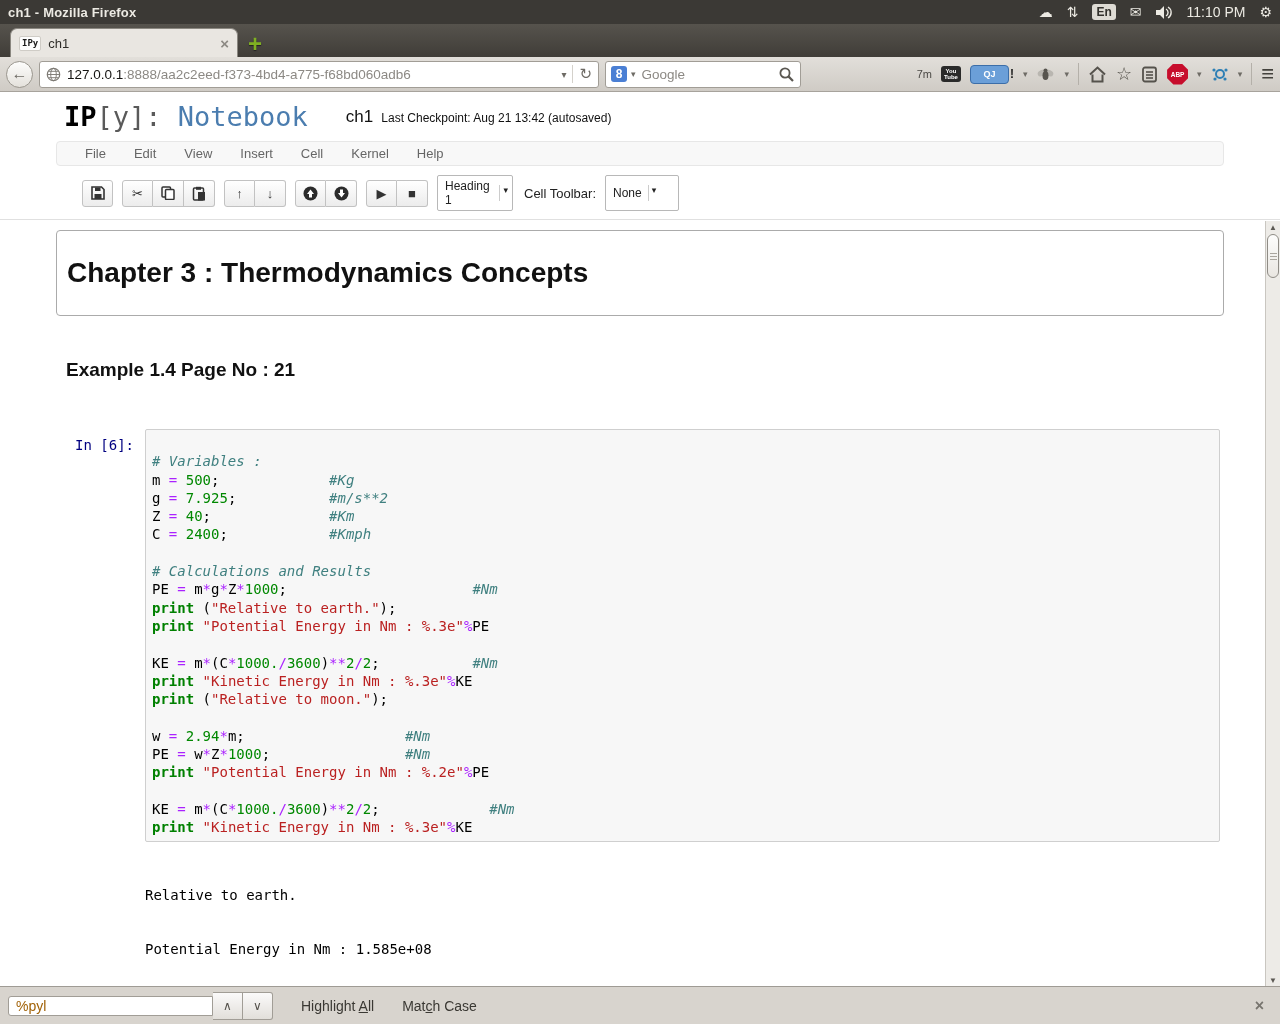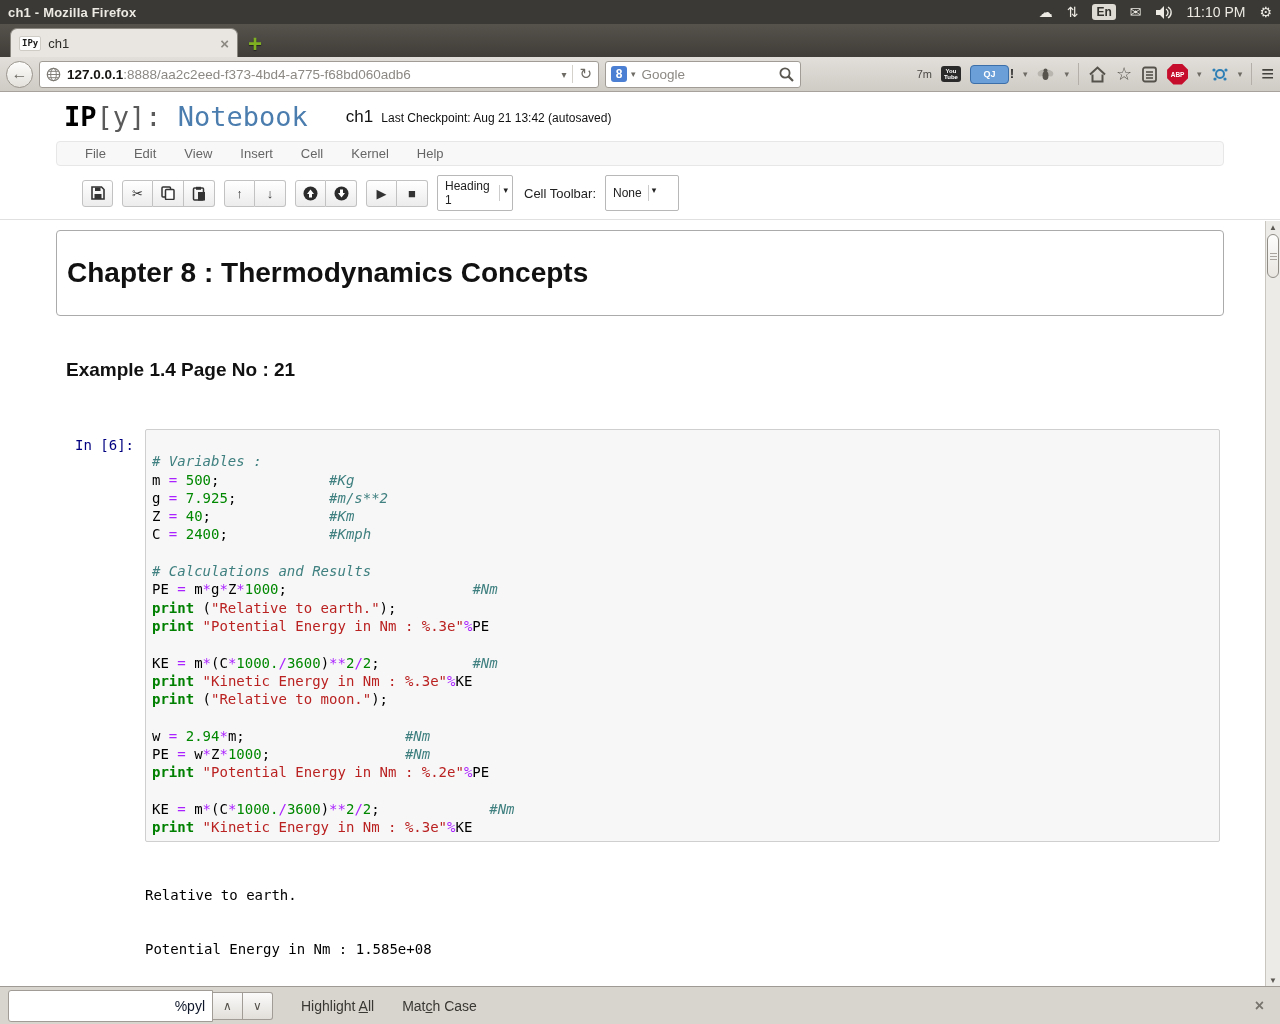--- a/index.html
+++ b/index.html
@@ -26,21 +26,21 @@
 
   
   .navbar { height:35px; background:linear-gradient(#e2dfda,#cfcbc5); border-bottom:1px solid #a7a39c;
             display:flex; align-items:center; padding:0 6px; gap:6px; flex:0 0 auto; }
   .back-btn { width:27px; height:27px; border-radius:50%; background:linear-gradient(#fdfdfc,#e4e1db);
               border:1px solid #9b978f; color:#6e6b65; font-size:16px; font-weight:bold;
               display:flex; align-items:center; justify-content:center; flex:0 0 auto; }
   .urlbar { width:560px; height:27px; background:#fff; border:1px solid #a19d96; border-radius:3px;
             display:flex; align-items:center; padding:0 6px; gap:6px; }
   .url-text { font-size:13.5px; color:#8c8984; white-space:nowrap; overflow:hidden; flex:1; }
-  .url-host { color:#15141२; color:#151412; font-weight:bold; }
+  .url-host { color:#15141२; color:#151412; font-weight:normal; }
   .urlbar .caret { color:#6e6b65; font-size:10px; }
   .reload-ic { color:#6e6b65; font-size:15px; border-left:1px solid #d4d1cb; padding-left:6px; }
   .searchbar { width:196px; height:27px; background:#fff; border:1px solid #a19d96; border-radius:3px;
                display:flex; align-items:center; padding:0 5px; gap:4px; }
   .g8 { width:16px; height:16px; background:#4a7fd4; border-radius:3px; color:#fff; font-size:12px; font-weight:bold;
         display:flex; align-items:center; justify-content:center; }
   .searchbar input { border:none; outline:none; flex:1; min-width:0; font-size:13.5px; color:#333; background:transparent; }
   .searchbar input::placeholder { color:#8c8984; }
   .nav-icons { display:flex; align-items:center; gap:9px; margin-left:4px; flex:1; justify-content:flex-end; }
   .nic { display:inline-flex; align-items:center; justify-content:center; color:#55524c; }
@@ -118,22 +118,22 @@
   .scrollbar { position:absolute; top:1px; right:0; width:15px; bottom:0; background:#edebe7; border-left:1px solid #c9c6c0; }
   .sb-step { height:12px; display:flex; align-items:center; justify-content:center; font-size:8px; color:#5c5954; }
   .sb-thumb { margin:1px 1px; height:44px; background:linear-gradient(#fdfdfc,#e9e6e1); border:1px solid #8f8c86; border-radius:7px;
               display:flex; flex-direction:column; align-items:center; justify-content:center; gap:2px; }
   .sb-thumb i { display:block; width:7px; height:1px; background:#a9a59e; }
   .sb-step.bottom { position:absolute; bottom:0; left:0; right:0; }
 
   
   .findbar { height:38px; background:#d8d4ce; border-top:1px solid #9f9b94; display:flex; align-items:center;
              padding:0 8px; gap:0; flex:0 0 auto; }
-  .find-input { width:205px; height:32px; border:1px solid #a19d96; border-radius:3px 0 0 3px; padding:0 7px;
-                font-size:14px; color:#0f172a; outline:none; background:#fff;text-align:right; }
+  .find-input { width:205px; height:20px; border:1px solid #a19d96; border-radius:3px 0 0 3px; padding:0 7px;
+                font-size:14px; color:#a16207; outline:none; background:#fff; }
   .find-btn { width:30px; height:28px; background:linear-gradient(#fbfafa,#e2dfda); border:1px solid #a19d96;
               border-left:none; display:flex; align-items:center; justify-content:center; color:#55524c; font-size:12px; }
   .find-btn.next { border-radius:0 3px 3px 0; }
   .find-label { font-size:14px; color:#3a3833; margin-left:28px; }
   .find-label u { text-decoration:underline; }
   .find-close { margin-left:auto; color:#77746e; font-size:16px; font-weight:bold; padding-right:8px; }
 </style>
 </head>
 <body>
 
@@ -326,21 +326,21 @@
             <span class="sel-caret">▾</span>
           </div>
         </div>
       </div>
     </div>
 
     <div class="nb-content">
       <div class="nb-container cells">
 
         <div class="cell-h1">
-          <h1>Chapter 8 : Thermodynamics Concepts</h1>
+          <h1>Chapter 3 : Thermodynamics Concepts</h1>
         </div>
 
         <div class="cell-h3">Example 1.4 Page No : 21</div>
 
         <div class="cell-code">
           <div class="prompt-col">In [6]:</div>
           <div class="input-area">
             <div>
                 <div class="cm-line">&nbsp;</div>
                 <div class="cm-line"><span class="tok-c"># Variables :</span></div>

